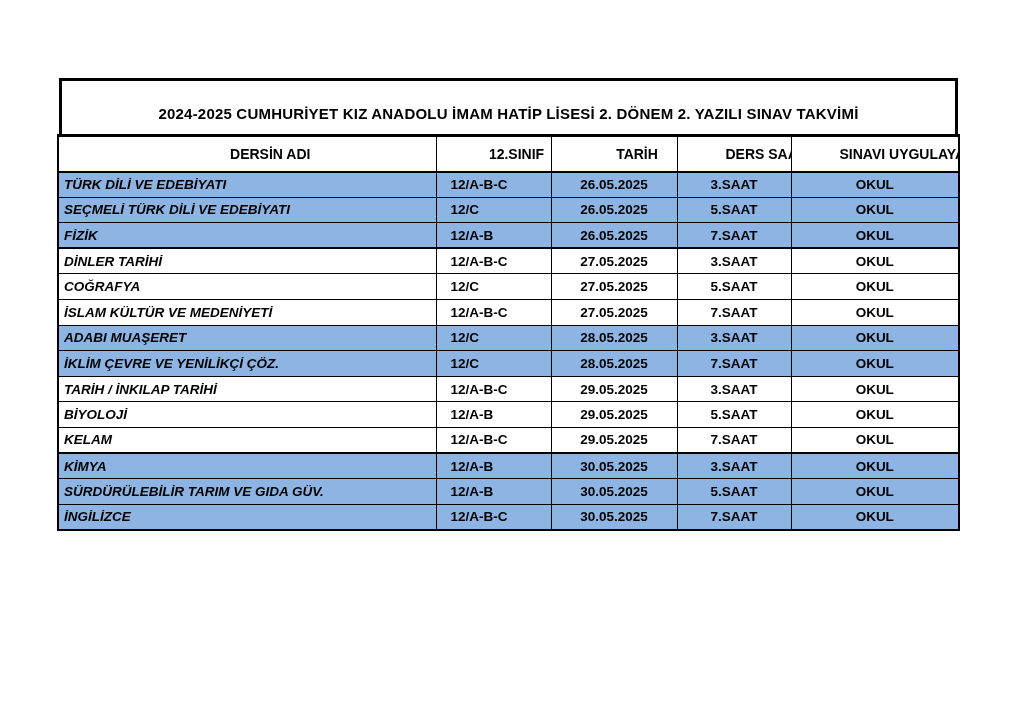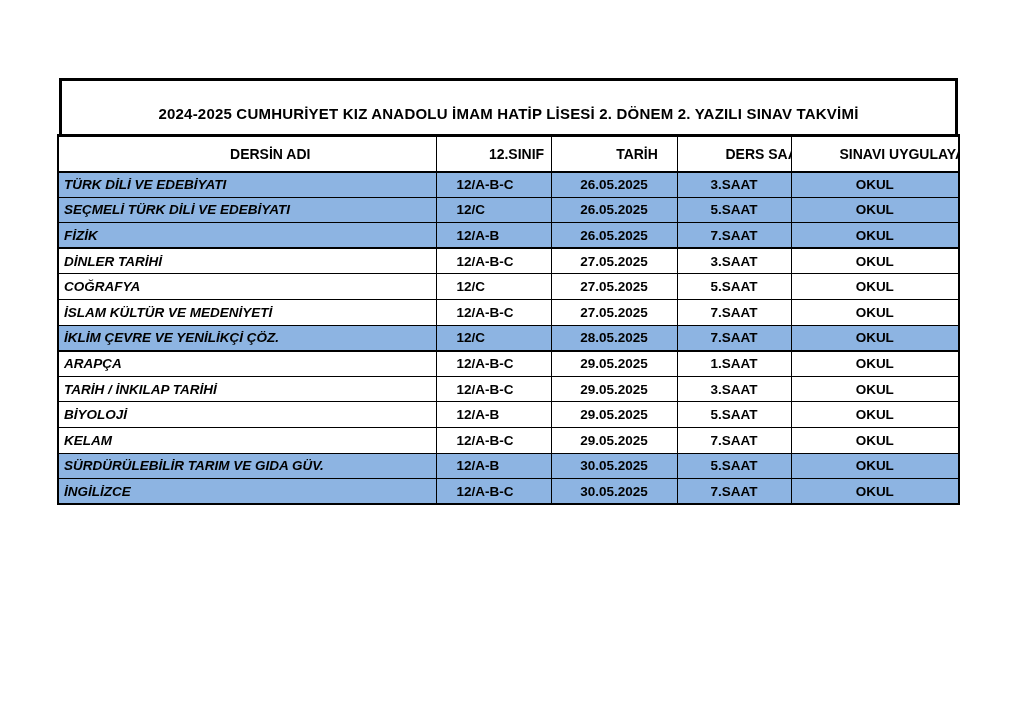--- a/index.html
+++ b/index.html
@@ -29,21 +29,21 @@
     font-weight:bold; font-size:13.5px;
     white-space:nowrap; overflow:hidden;
     padding:0 2px;
   }
   .schedule th {
     height:36px; text-align:center; font-size:14px;
     border-top-width:3px; border-bottom-width:2.5px; background:#fff;padding-left:48px;
   }
   .schedule td { height:25.6px; text-align:center; background:#fff; }
   .schedule td:first-child { text-align:left; padding-left:5px;font-style:italic; }
-  .schedule td:nth-child(2){ text-align:left; padding-left:20px; }
+  .schedule td:nth-child(2){ text-align:left; padding-left:14px; }
   .schedule tr.hl td { background:var(--hl-color); }
   .schedule tr.group-start td { border-top-width:2.6px; }
 </style>
 </head>
 <body>
 
 <div class="sheet">
 
   <div class="title-box">2024-2025 CUMHURİYET KIZ ANADOLU İMAM HATİP LİSESİ 2. DÖNEM 2. YAZILI SINAV TAKVİMİ</div>
 
@@ -101,31 +101,31 @@
     <td>OKUL</td>
   </tr>
         <tr>
     <td>İSLAM KÜLTÜR VE MEDENİYETİ</td>
     <td>12/A-B-C</td>
     <td>27.05.2025</td>
     <td>7.SAAT</td>
     <td>OKUL</td>
   </tr>
         <tr class="hl">
+    <td>ADABI MUAŞERET</td>
+    <td>12/C</td>
+    <td>28.05.2025</td>
+    <td>3.SAAT</td>
+    <td>OKUL</td>
+  </tr>
+        <tr class="hl">
     <td>İKLİM ÇEVRE VE YENİLİKÇİ ÇÖZ.</td>
     <td>12/C</td>
     <td>28.05.2025</td>
     <td>7.SAAT</td>
-    <td>OKUL</td>
-  </tr>
-        <tr class="group-start">
-    <td>ARAPÇA</td>
-    <td>12/A-B-C</td>
-    <td>29.05.2025</td>
-    <td>1.SAAT</td>
     <td>OKUL</td>
   </tr>
         <tr>
     <td>TARİH / İNKILAP TARİHİ</td>
     <td>12/A-B-C</td>
     <td>29.05.2025</td>
     <td>3.SAAT</td>
     <td>OKUL</td>
   </tr>
         <tr>
@@ -135,20 +135,27 @@
     <td>5.SAAT</td>
     <td>OKUL</td>
   </tr>
         <tr>
     <td>KELAM</td>
     <td>12/A-B-C</td>
     <td>29.05.2025</td>
     <td>7.SAAT</td>
     <td>OKUL</td>
   </tr>
+        <tr class="hl group-start">
+    <td>KİMYA</td>
+    <td>12/A-B</td>
+    <td>30.05.2025</td>
+    <td>3.SAAT</td>
+    <td>OKUL</td>
+  </tr>
         <tr class="hl">
     <td>SÜRDÜRÜLEBİLİR TARIM VE GIDA GÜV.</td>
     <td>12/A-B</td>
     <td>30.05.2025</td>
     <td>5.SAAT</td>
     <td>OKUL</td>
   </tr>
         <tr class="hl">
     <td>İNGİLİZCE</td>
     <td>12/A-B-C</td>

